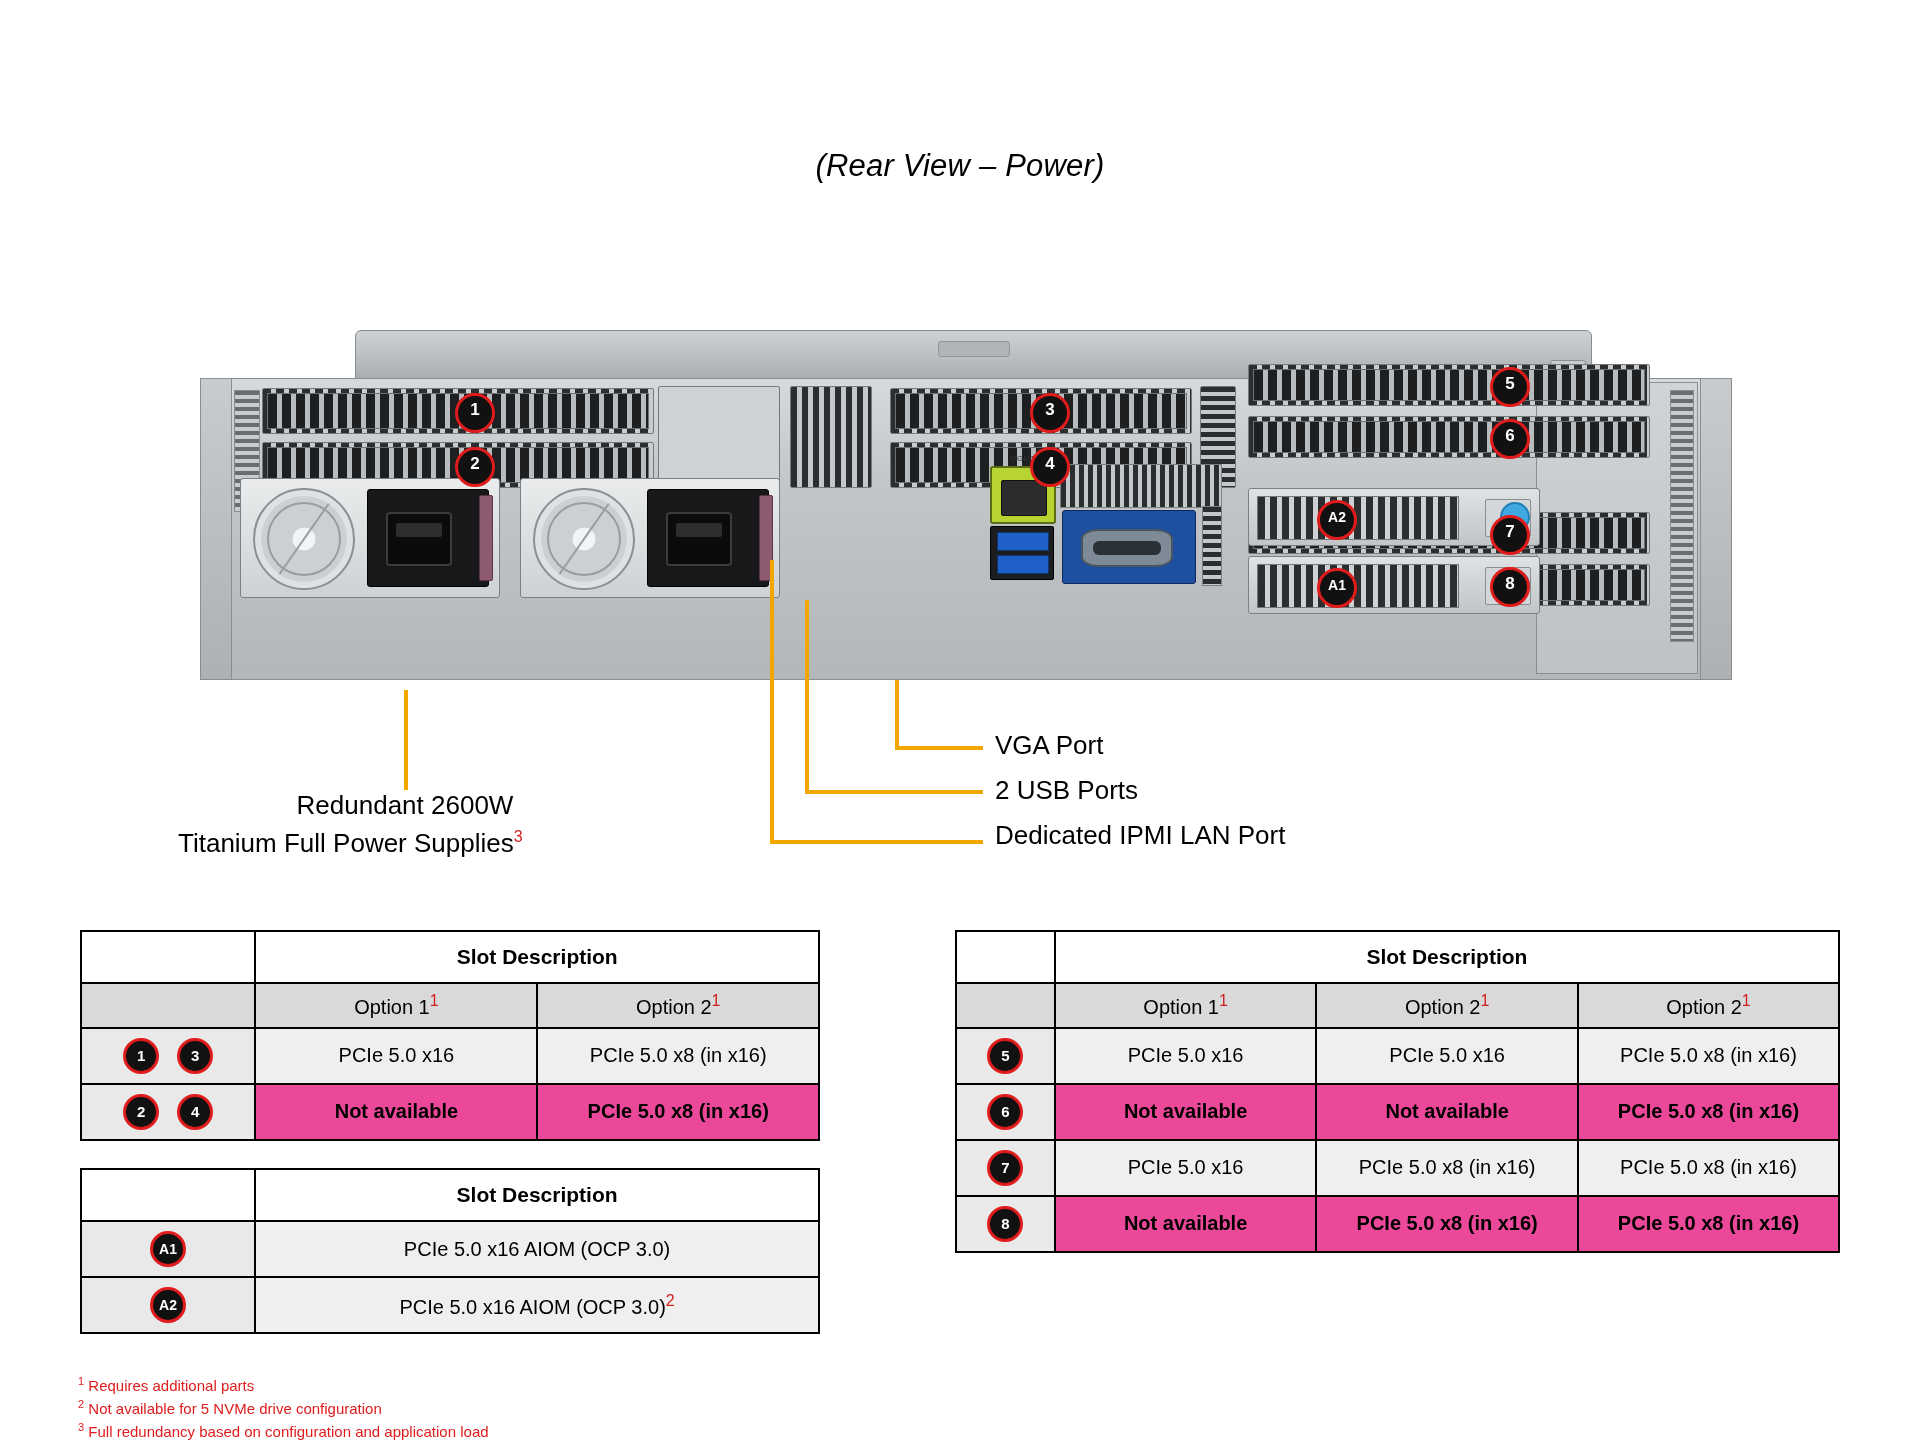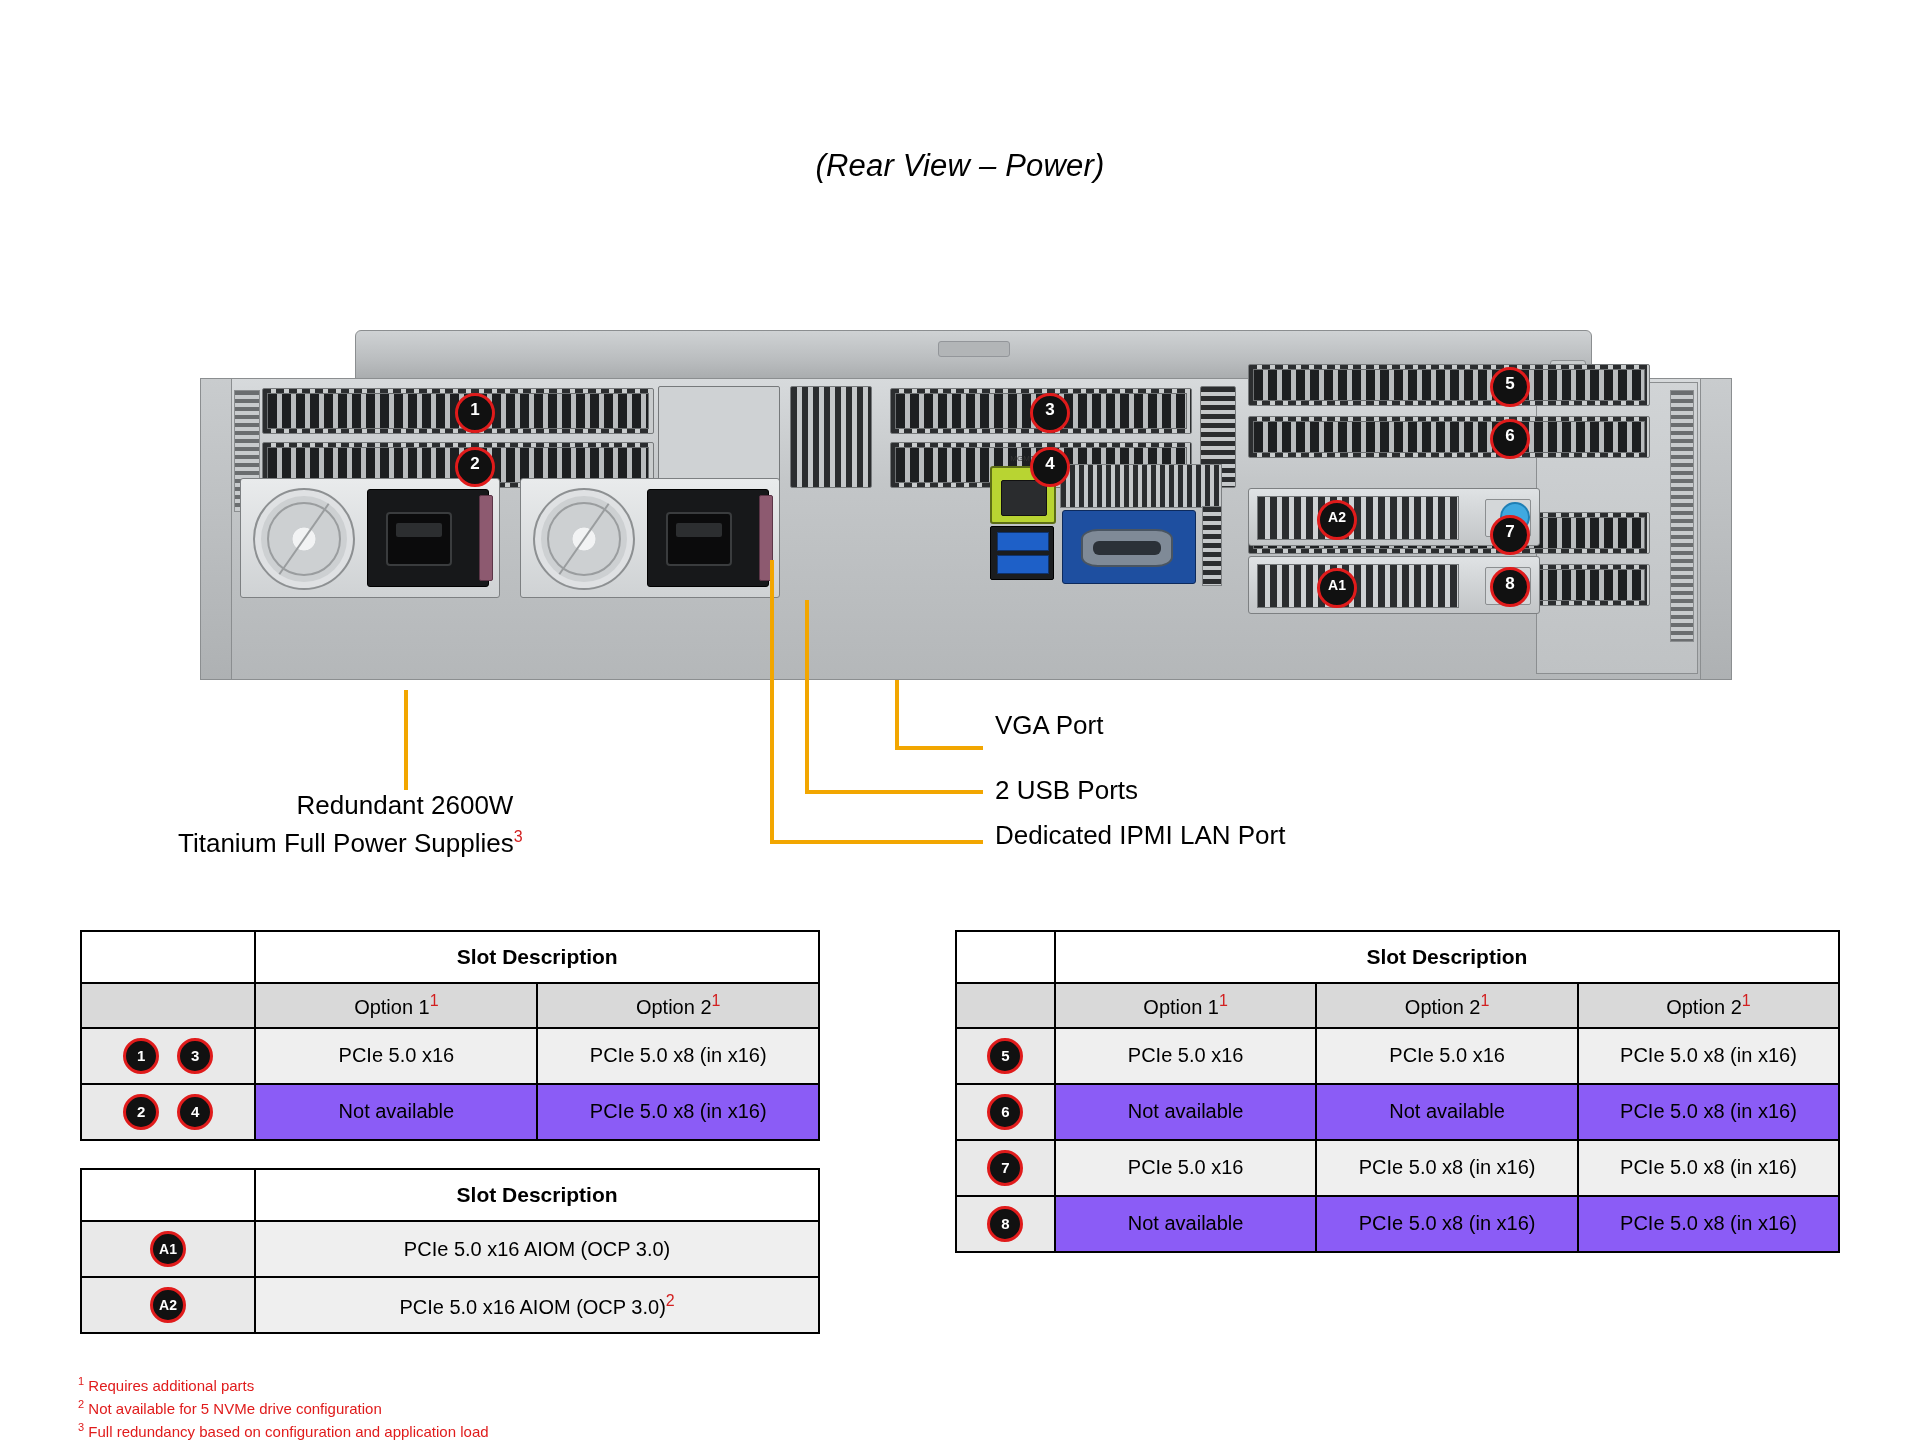--- a/index.html
+++ b/index.html
@@ -202,21 +202,21 @@
 
   
   table{ border-collapse:collapse; position:absolute; font-size:20px; }
   table td, table th{ border:2px solid #000; }
   .tblA{ left:80px; top:930px; width:740px; }
   .tblB{ left:80px; top:1168px; width:740px; }
   .tblC{ left:955px; top:930px; width:885px; }
   .hdr{ background:#fff; text-align:center; font-weight:bold; padding:10px 0; font-size:21px;}
   .sub{ background:#d9d9d9; text-align:center; padding:8px 0; font-size:20px; }
   .cell{ background:#efefef; text-align:center; padding:8px 0; font-size:20px; }
-  .cell.alt{ background:#8b5cf6; }
+  .cell.alt{ background:#ec4899;font-weight:bold; }
   .idcell{ background:#e9e9e9; height:52px; position:relative; }
   .idwrap{ display:flex; gap:18px; align-items:center; justify-content:center; }
   .tag{
     display:inline-block; width:30px; height:30px; border-radius:50%;
     background:#111; border:3px solid #e01b1b; color:#fff;
     font-size:15px; font-weight:bold; line-height:30px; text-align:center;
   }
   .blank{ background:#fff; border:2px solid #000; }
 
   .notes{ position:absolute; left:78px; top:1372px; color:#e01b1b; font-size:15px; line-height:19px; }
@@ -323,21 +323,21 @@
   </div>
 
   <div class="lead v" style="left:404px; top:690px; height:100px;"></div>
   <div class="lbl c" style="left:150px; top:790px; width:510px;">Redundant  2600W</div>
   <div class="lbl" style="left:178px; top:828px;">
     <span>Titanium  Full Power Supplies</span><span class="sup">3</span>
   </div>
 
   <div class="lead v" style="left:895px; top:680px; height:68px;"></div>
   <div class="lead h" style="left:895px; top:746px; width:88px;"></div>
-  <div class="lbl" style="left:995px; top:710px;text-align:right;">VGA Port</div>
+  <div class="lbl" style="left:995px; top:730px;text-align:right;">VGA Port</div>
 
   <div class="lead v" style="left:805px; top:600px; height:190px;"></div>
   <div class="lead h" style="left:805px; top:790px; width:178px;"></div>
   <div class="lbl" style="left:995px; top:775px;">2 USB Ports</div>
 
   <div class="lead v" style="left:770px; top:560px; height:282px;"></div>
   <div class="lead h" style="left:770px; top:840px; width:213px;"></div>
   <div class="lbl" style="left:995px; top:820px;">Dedicated IPMI  LAN Port</div>
 
   <table class="tblA">

